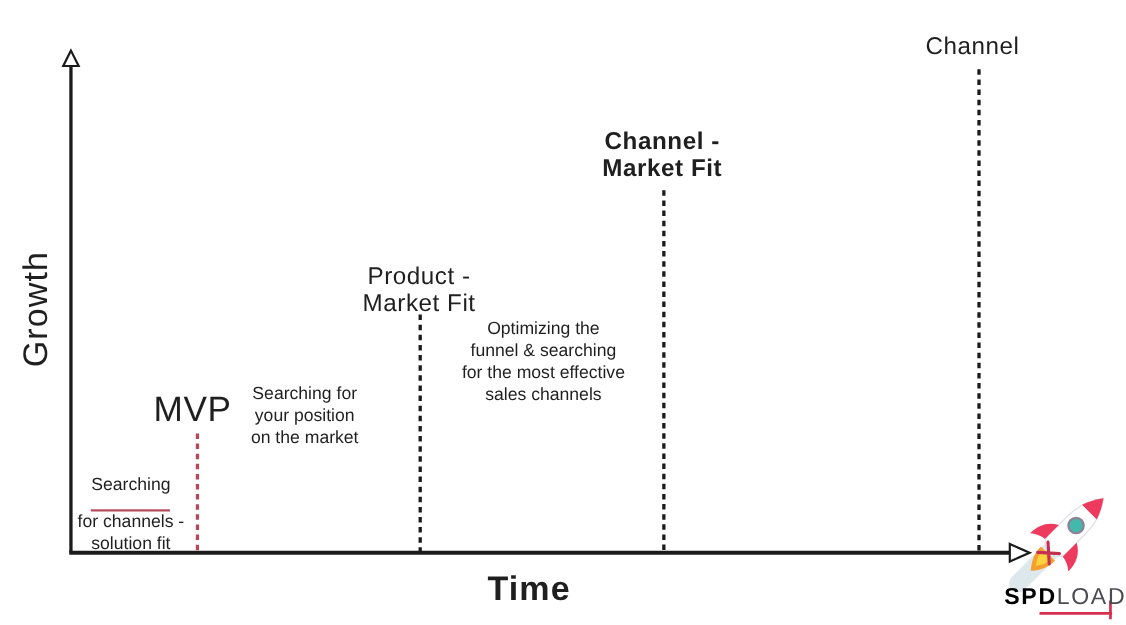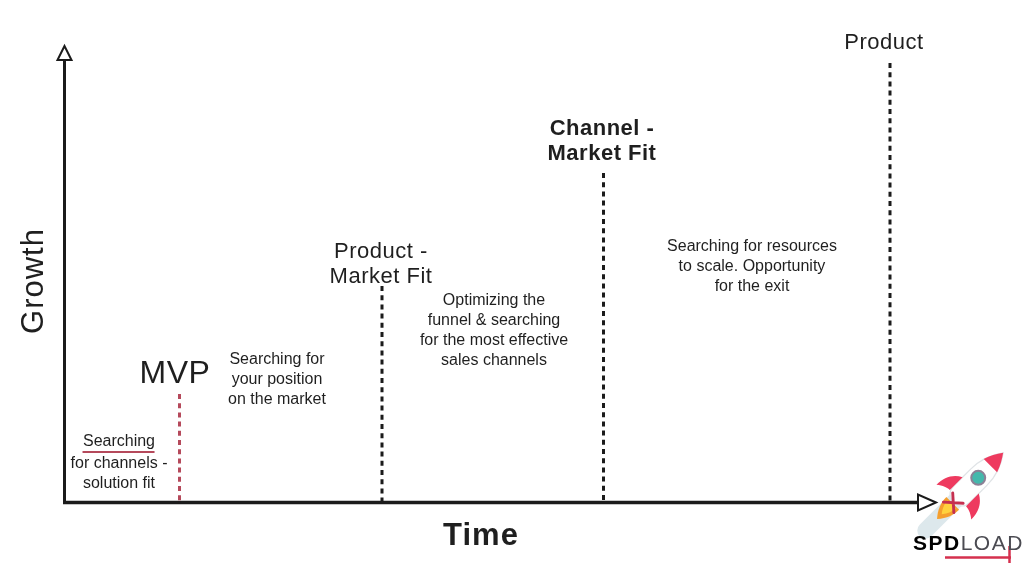--- a/index.html
+++ b/index.html
@@ -39,21 +39,21 @@
   .axis-label.x { left: 481px; top: 517px; transform: translateX(-50%); font-weight: bold; }
 
   .milestone { font-size: 22px; line-height: 25px; letter-spacing: 0.5px; transform: translateX(-50%); }
   .milestone.mvp { font-size: 32px; }
 
   .phase { font-size: 16px; line-height: 20px; transform: translateX(-50%); }
   .phase .pre { white-space: pre-line; }
   .underline {
     display: inline-block;
     border-bottom: 2px solid var(--accent-red, #b5495b);
-    padding-bottom: 0px;
+    padding-bottom: 12px;
   }
 
   .logo { position: absolute; left: 913px; top: 531px; font-size: 21px; letter-spacing: 1.5px; white-space: nowrap; }
   .logo-bold  { font-weight: 700; color: #000000; }
   .logo-light { font-weight: 400; color: #4b4b52; margin-top: 18px; }
 </style>
 </head>
 <body>
 
 <div class="canvas">
@@ -89,33 +89,30 @@
   </svg>
 
   <div class="axis-label y">Growth</div>
   <div class="axis-label x">Time</div>
 
   <div class="label milestone mvp" style="left:175px; top:360px;">MVP</div>
   <div class="label milestone" style="left:381px; top:238px;">Product -
 Market Fit</div>
   <div class="label milestone" style="left:602px; top:115px;font-weight:bold;">Channel -
 Market Fit</div>
-  <div class="label milestone" style="left:884px; top:29px;">Product</div>
+  <div class="label milestone" style="left:884px; top:29px;">Channel</div>
 
   <div class="label phase" style="left:119px; top:411px;">
     <span class="underline">Searching</span>
     <div class="pre">for channels -
 solution fit</div>
   </div>
   <div class="label phase" style="left:494px; top:290px;">Optimizing the
 funnel &amp; searching
 for the most effective
 sales channels</div>
   <div class="label phase" style="left:277px; top:349px;">Searching for
 your position
 on the market</div>
-  <div class="label phase" style="left:752px; top:236px;">Searching for resources
-to scale. Opportunity
-for the exit</div>
 
   <div class="logo"><span class="logo-bold">SPD</span><span class="logo-light">LOAD</span></div>
 
 </div>
 
 </body></html>

